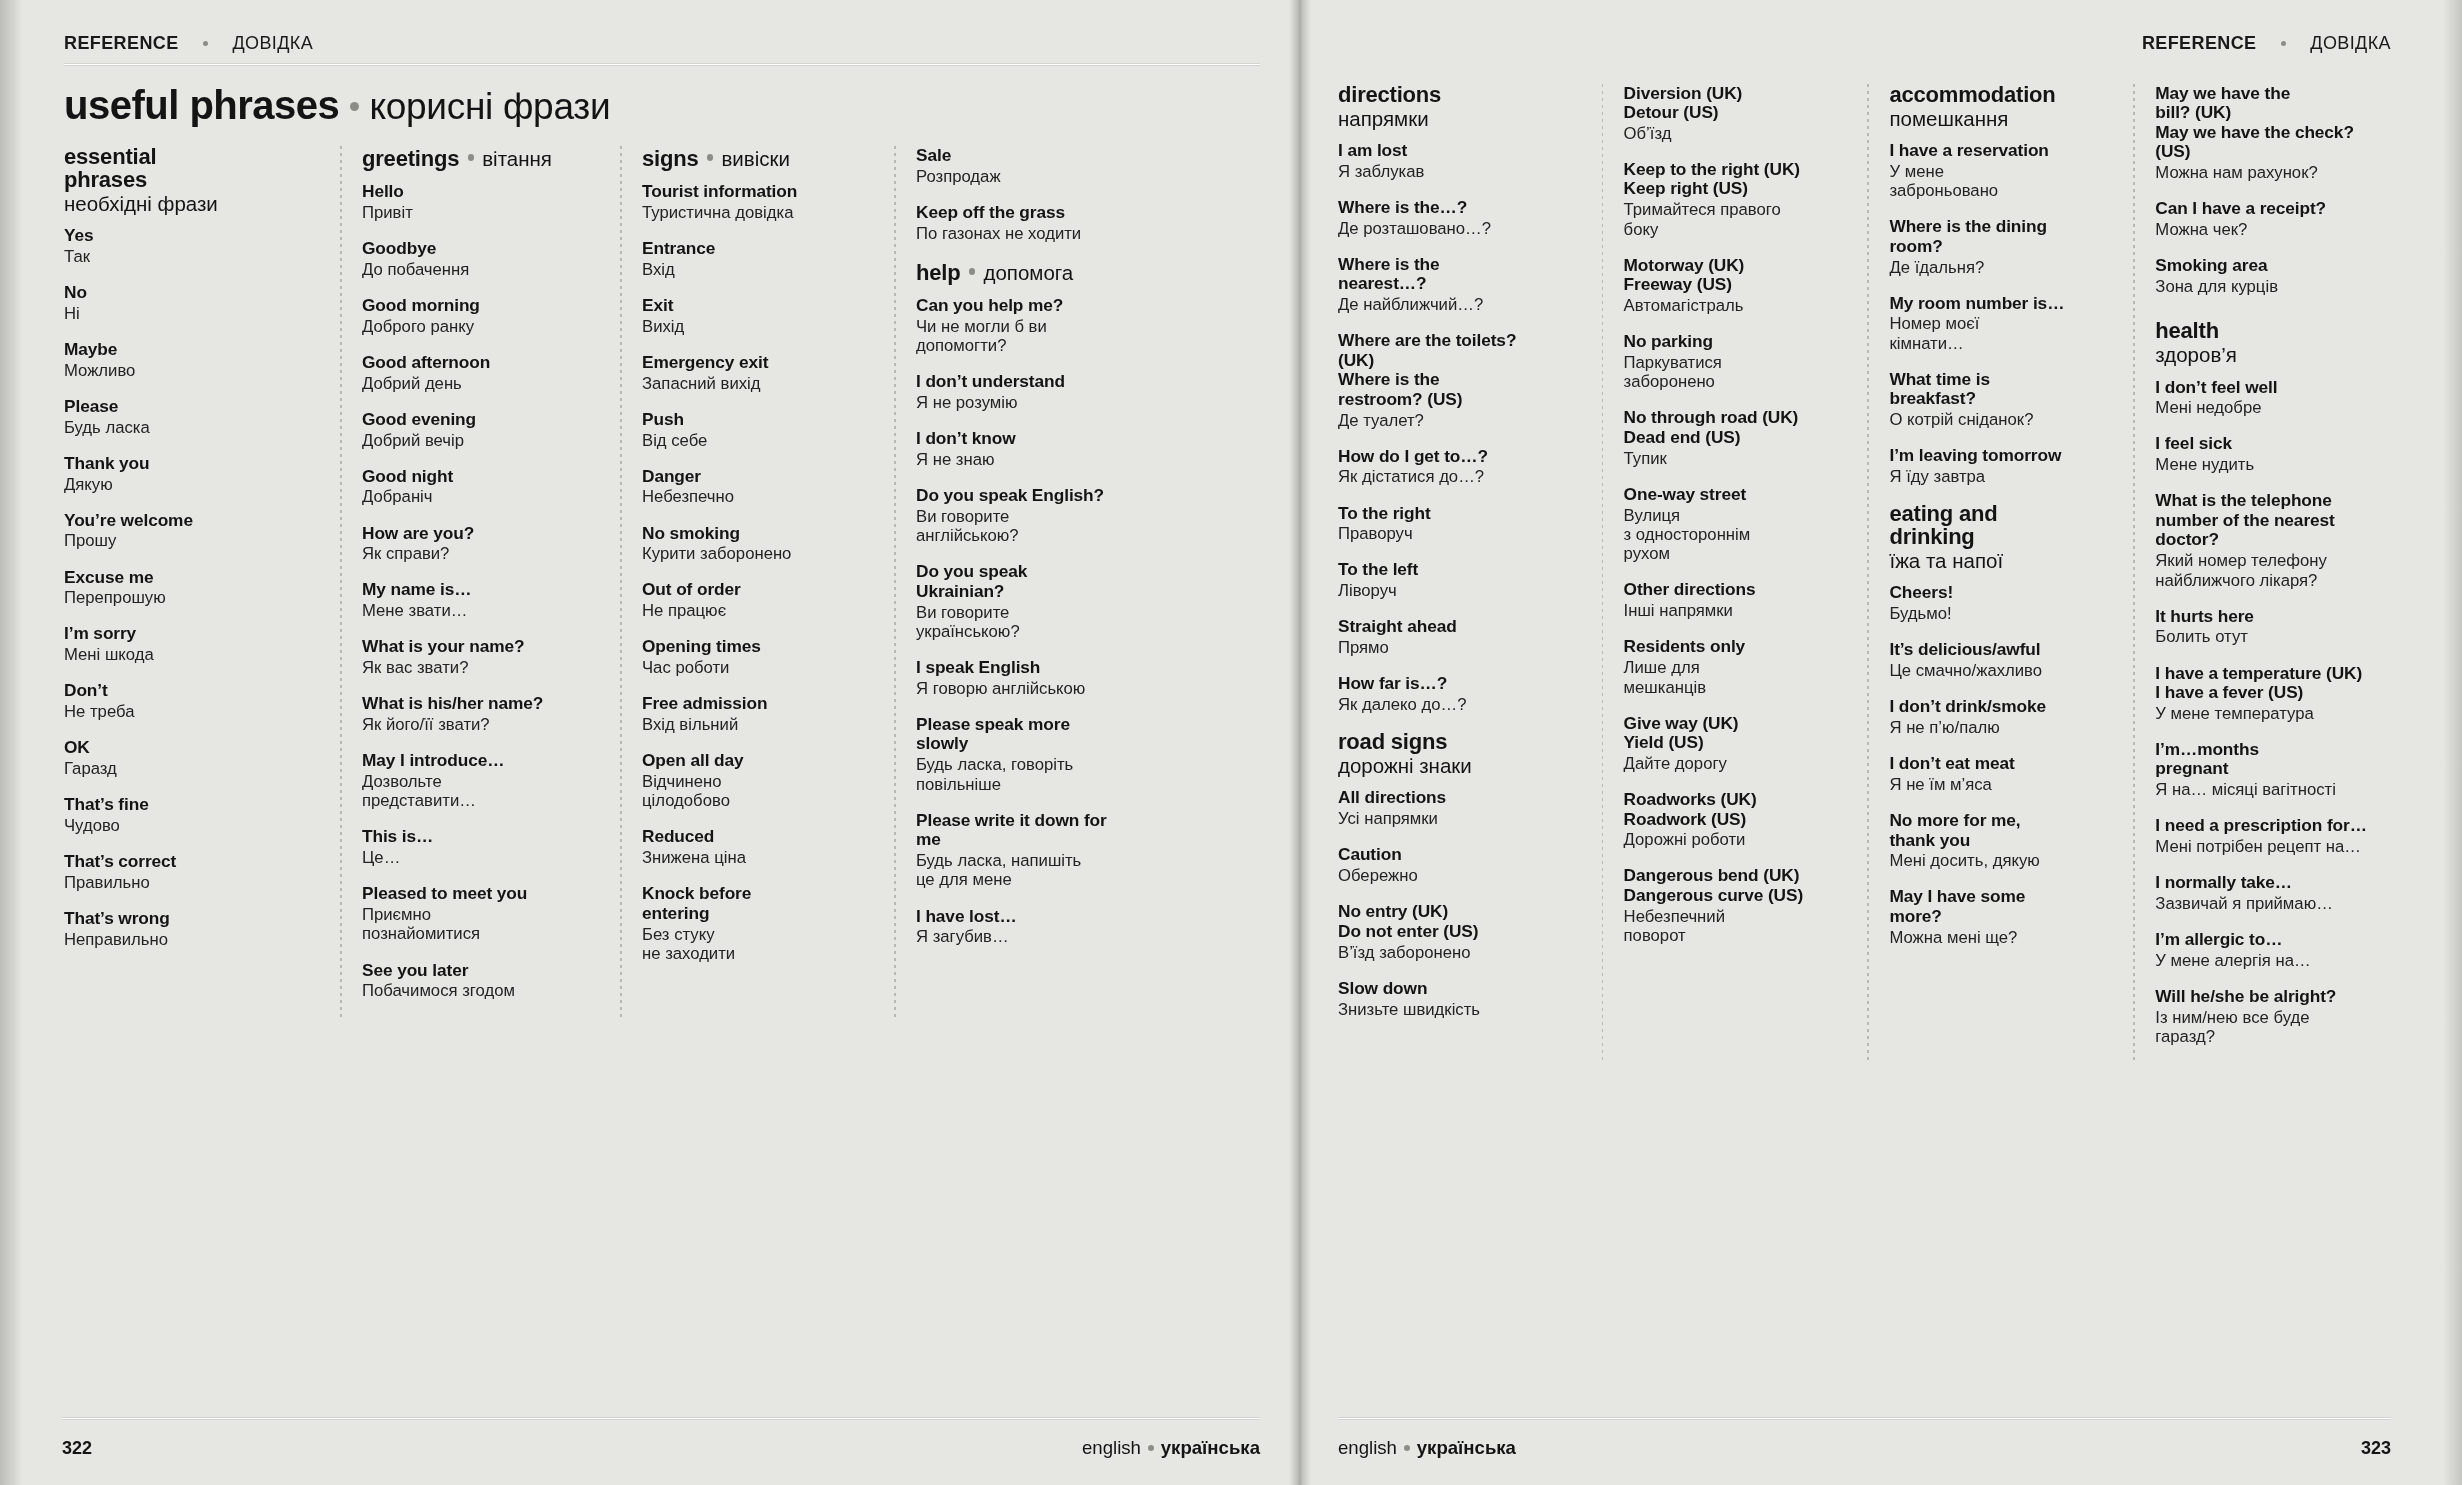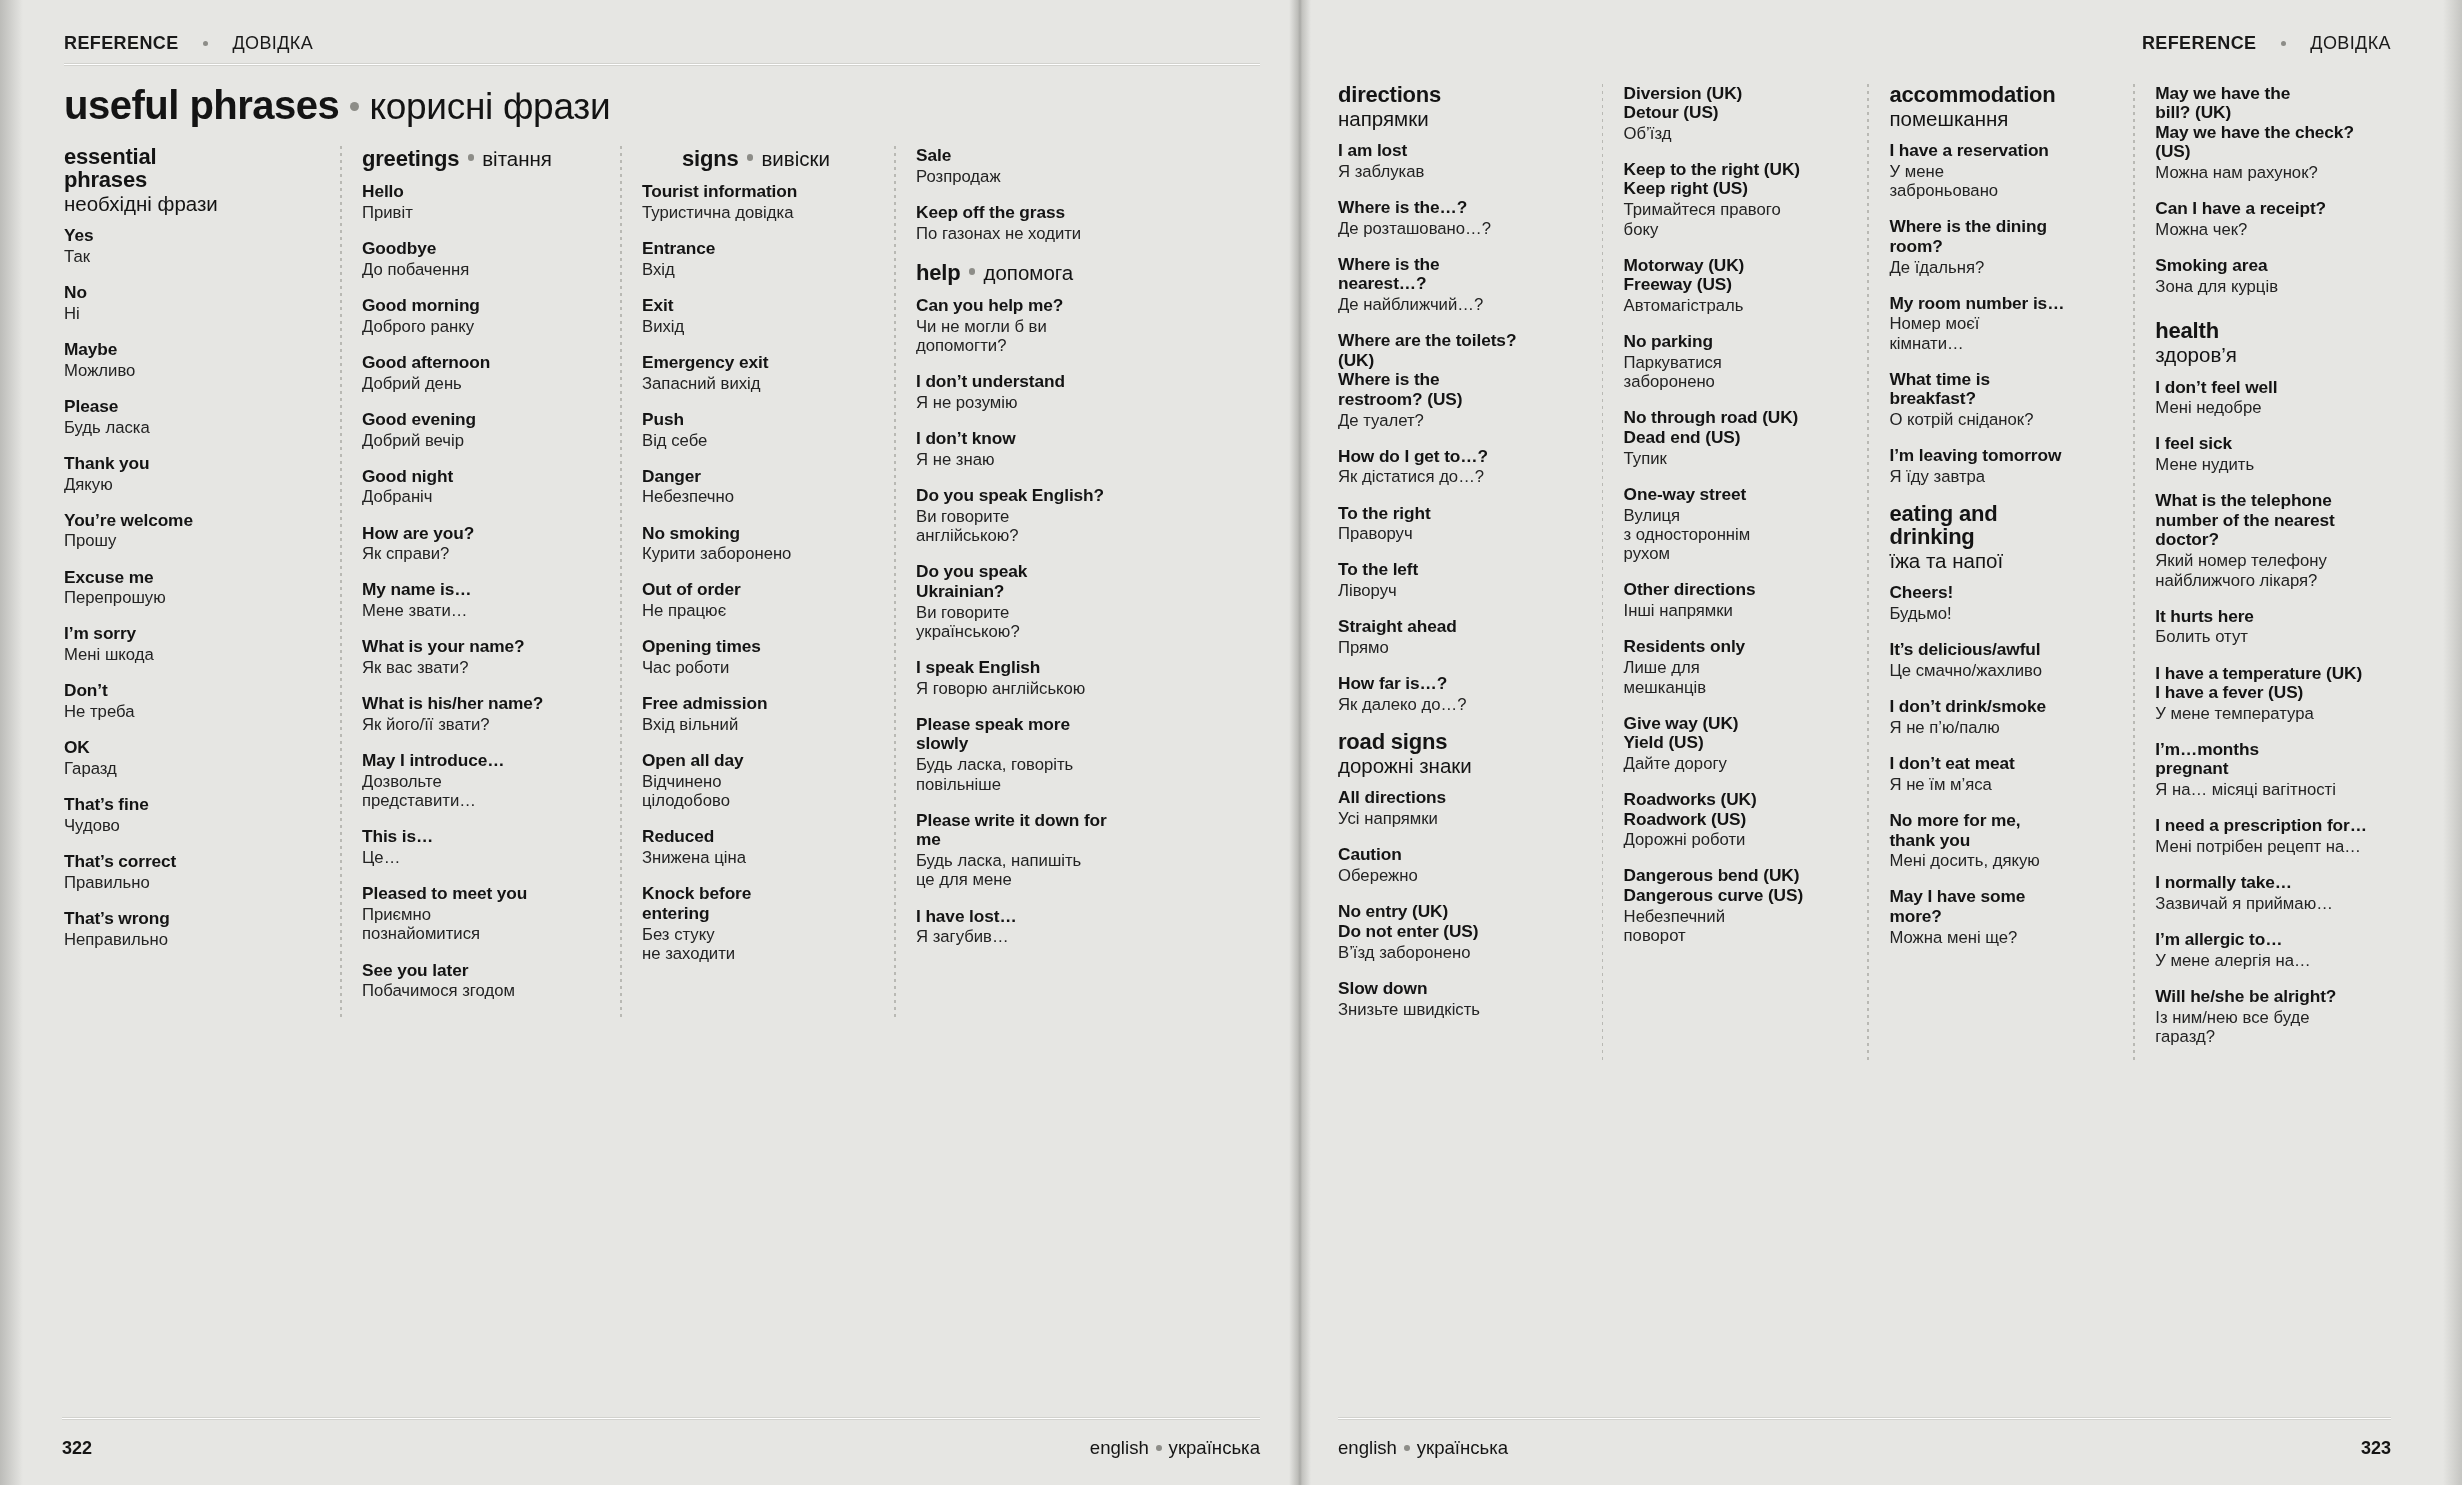--- a/index.html
+++ b/index.html
@@ -164,21 +164,21 @@
   }
   .foot .langline {
     font-size: 18.6px; color: #141414;
     display: flex; align-items: center; gap: 7px;
     white-space: nowrap;
   }
   .foot .langline .dot {
     width: 5.8px; height: 5.8px; border-radius: 50%;
     background: #8d8d88; display:inline-block;
   }
-  .foot .langline .uk { font-weight: normal; }
+  .foot .langline .uk { font-weight: bold; }
 
   
   .lp-inner { padding: 33px 38px 0 64px; }
   .rp-inner { padding: 33px 71px 0 40px; }
 
   .lp-cols { margin-top: 18px; }
   .lp-col-1 { width: 276px; }
   .lp-col-2 { width: 280px; }
   .lp-col-3 { width: 274px; }
   .lp-col-4 { width: 282px; }
@@ -340,21 +340,21 @@
               <div class="entry">
                 <div class="en">See you later</div>
                 <div class="uk">Побачимося згодом</div>
               </div>
             </div>
           </div>
           <div class="col lp-col-3">
             <div class="divider"></div>
             <div>
               <div class="sec">
-                <span class="s-en" style="white-space: pre-line; margin-left: 40px;">signs</span>
+                <span class="s-en" style="white-space: pre-line;">signs</span>
                 <span class="s-dot"></span>
                 <span class="s-uk">вивіски</span>
               </div>
               <div class="entry">
                 <div class="en">Tourist information</div>
                 <div class="uk">Туристична довідка</div>
               </div>
               <div class="entry">
                 <div class="en">Entrance</div>
                 <div class="uk">Вхід</div>

